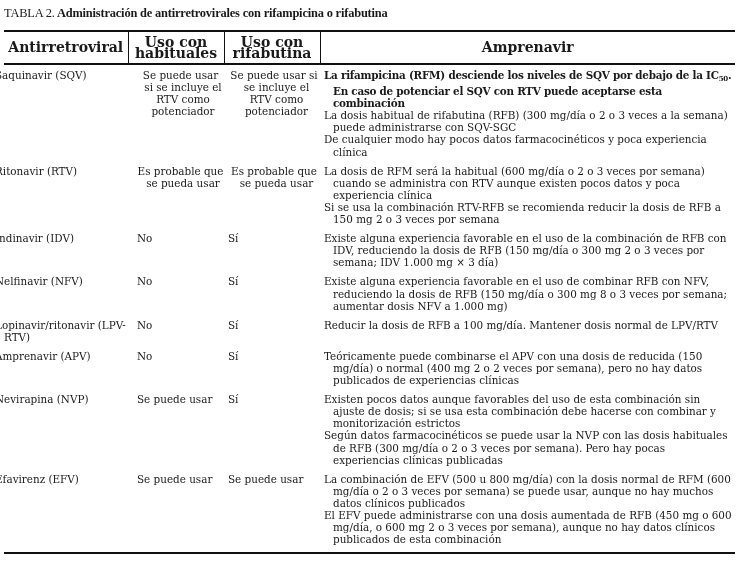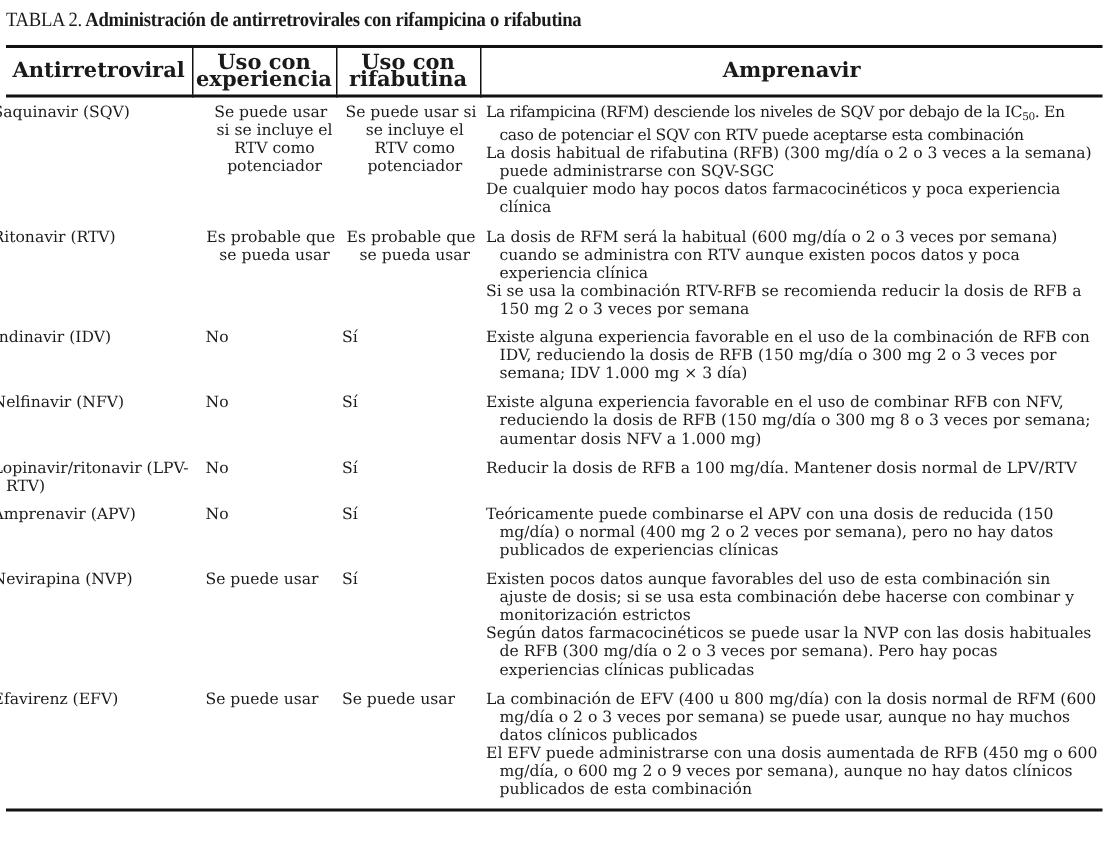--- a/index.html
+++ b/index.html
@@ -35,42 +35,42 @@
   }
   tbody tr:first-child td { padding-top: 4px; }
   td.c1 { padding-left: 0; }
   td.c2 { padding-left: 9px; }
   td.c3 { padding-left: 4px; }
   td.c4 { padding-left: 4px; padding-right: 2px; }
   .hang { padding-left: 9px; text-indent: -9px; }
   .hang-s { padding-left: 5px; text-indent: -5px; text-align: center; }
   .para { margin: 0; }
   .sub { font-size: 7px; vertical-align: -2px; }
-  .tight { letter-spacing: -0.25px; }
+  .tight { letter-spacing: -0.25px; font-weight: bold; }
 </style>
 </head>
 <body>
 
 <div class="title">
   <span class="label">TABLA 2.</span><span class="text"> Administración de antirretrovirales con rifampicina o rifabutina</span>
 </div>
 
 <table>
   <colgroup>
     <col style="width:124px">
     <col style="width:96px">
     <col style="width:96px">
     <col style="width:415px">
   </colgroup>
   <thead>
     <tr>
       <th>Antirretroviral</th>
       <th>
         <span>Uso con</span><br>
-        <span>experiencia</span>
+        <span>habituales</span>
       </th>
       <th>
         <span>Uso con</span><br>
         <span>rifabutina</span>
       </th>
       <th>Amprenavir</th>
     </tr>
   </thead>
   <tbody>
 
@@ -147,18 +147,18 @@
         <p class="para hang">Existen pocos datos aunque favorables del uso de esta combinación sin ajuste de dosis; si se usa esta combinación debe hacerse con combinar y monitorización estrictos</p>
         <p class="para hang">Según datos farmacocinéticos se puede usar la NVP con las dosis habituales de RFB (300 mg/día o 2 o 3 veces por semana). Pero hay pocas experiencias clínicas publicadas</p>
       </td>
     </tr>
 
     <tr>
       <td class="c1 hang">Efavirenz (EFV)</td>
       <td class="c2">Se puede usar</td>
       <td class="c3">Se puede usar</td>
       <td class="c4">
-        <p class="para hang">La combinación de EFV (400 u 800 mg/día) con la dosis normal de RFM (600 mg/día o 2 o 3 veces por semana) se puede usar, aunque no hay muchos datos clínicos publicados</p>
-        <p class="para hang">El EFV puede administrarse con una dosis aumentada de RFB (450 mg o 600 mg/día, o 600 mg 2 o 9 veces por semana), aunque no hay datos clínicos publicados de esta combinación</p>
+        <p class="para hang">La combinación de EFV (500 u 800 mg/día) con la dosis normal de RFM (600 mg/día o 2 o 3 veces por semana) se puede usar, aunque no hay muchos datos clínicos publicados</p>
+        <p class="para hang">El EFV puede administrarse con una dosis aumentada de RFB (450 mg o 600 mg/día, o 600 mg 2 o 3 veces por semana), aunque no hay datos clínicos publicados de esta combinación</p>
       </td>
     </tr>
   </tbody>
 </table>
 
 </body></html>

